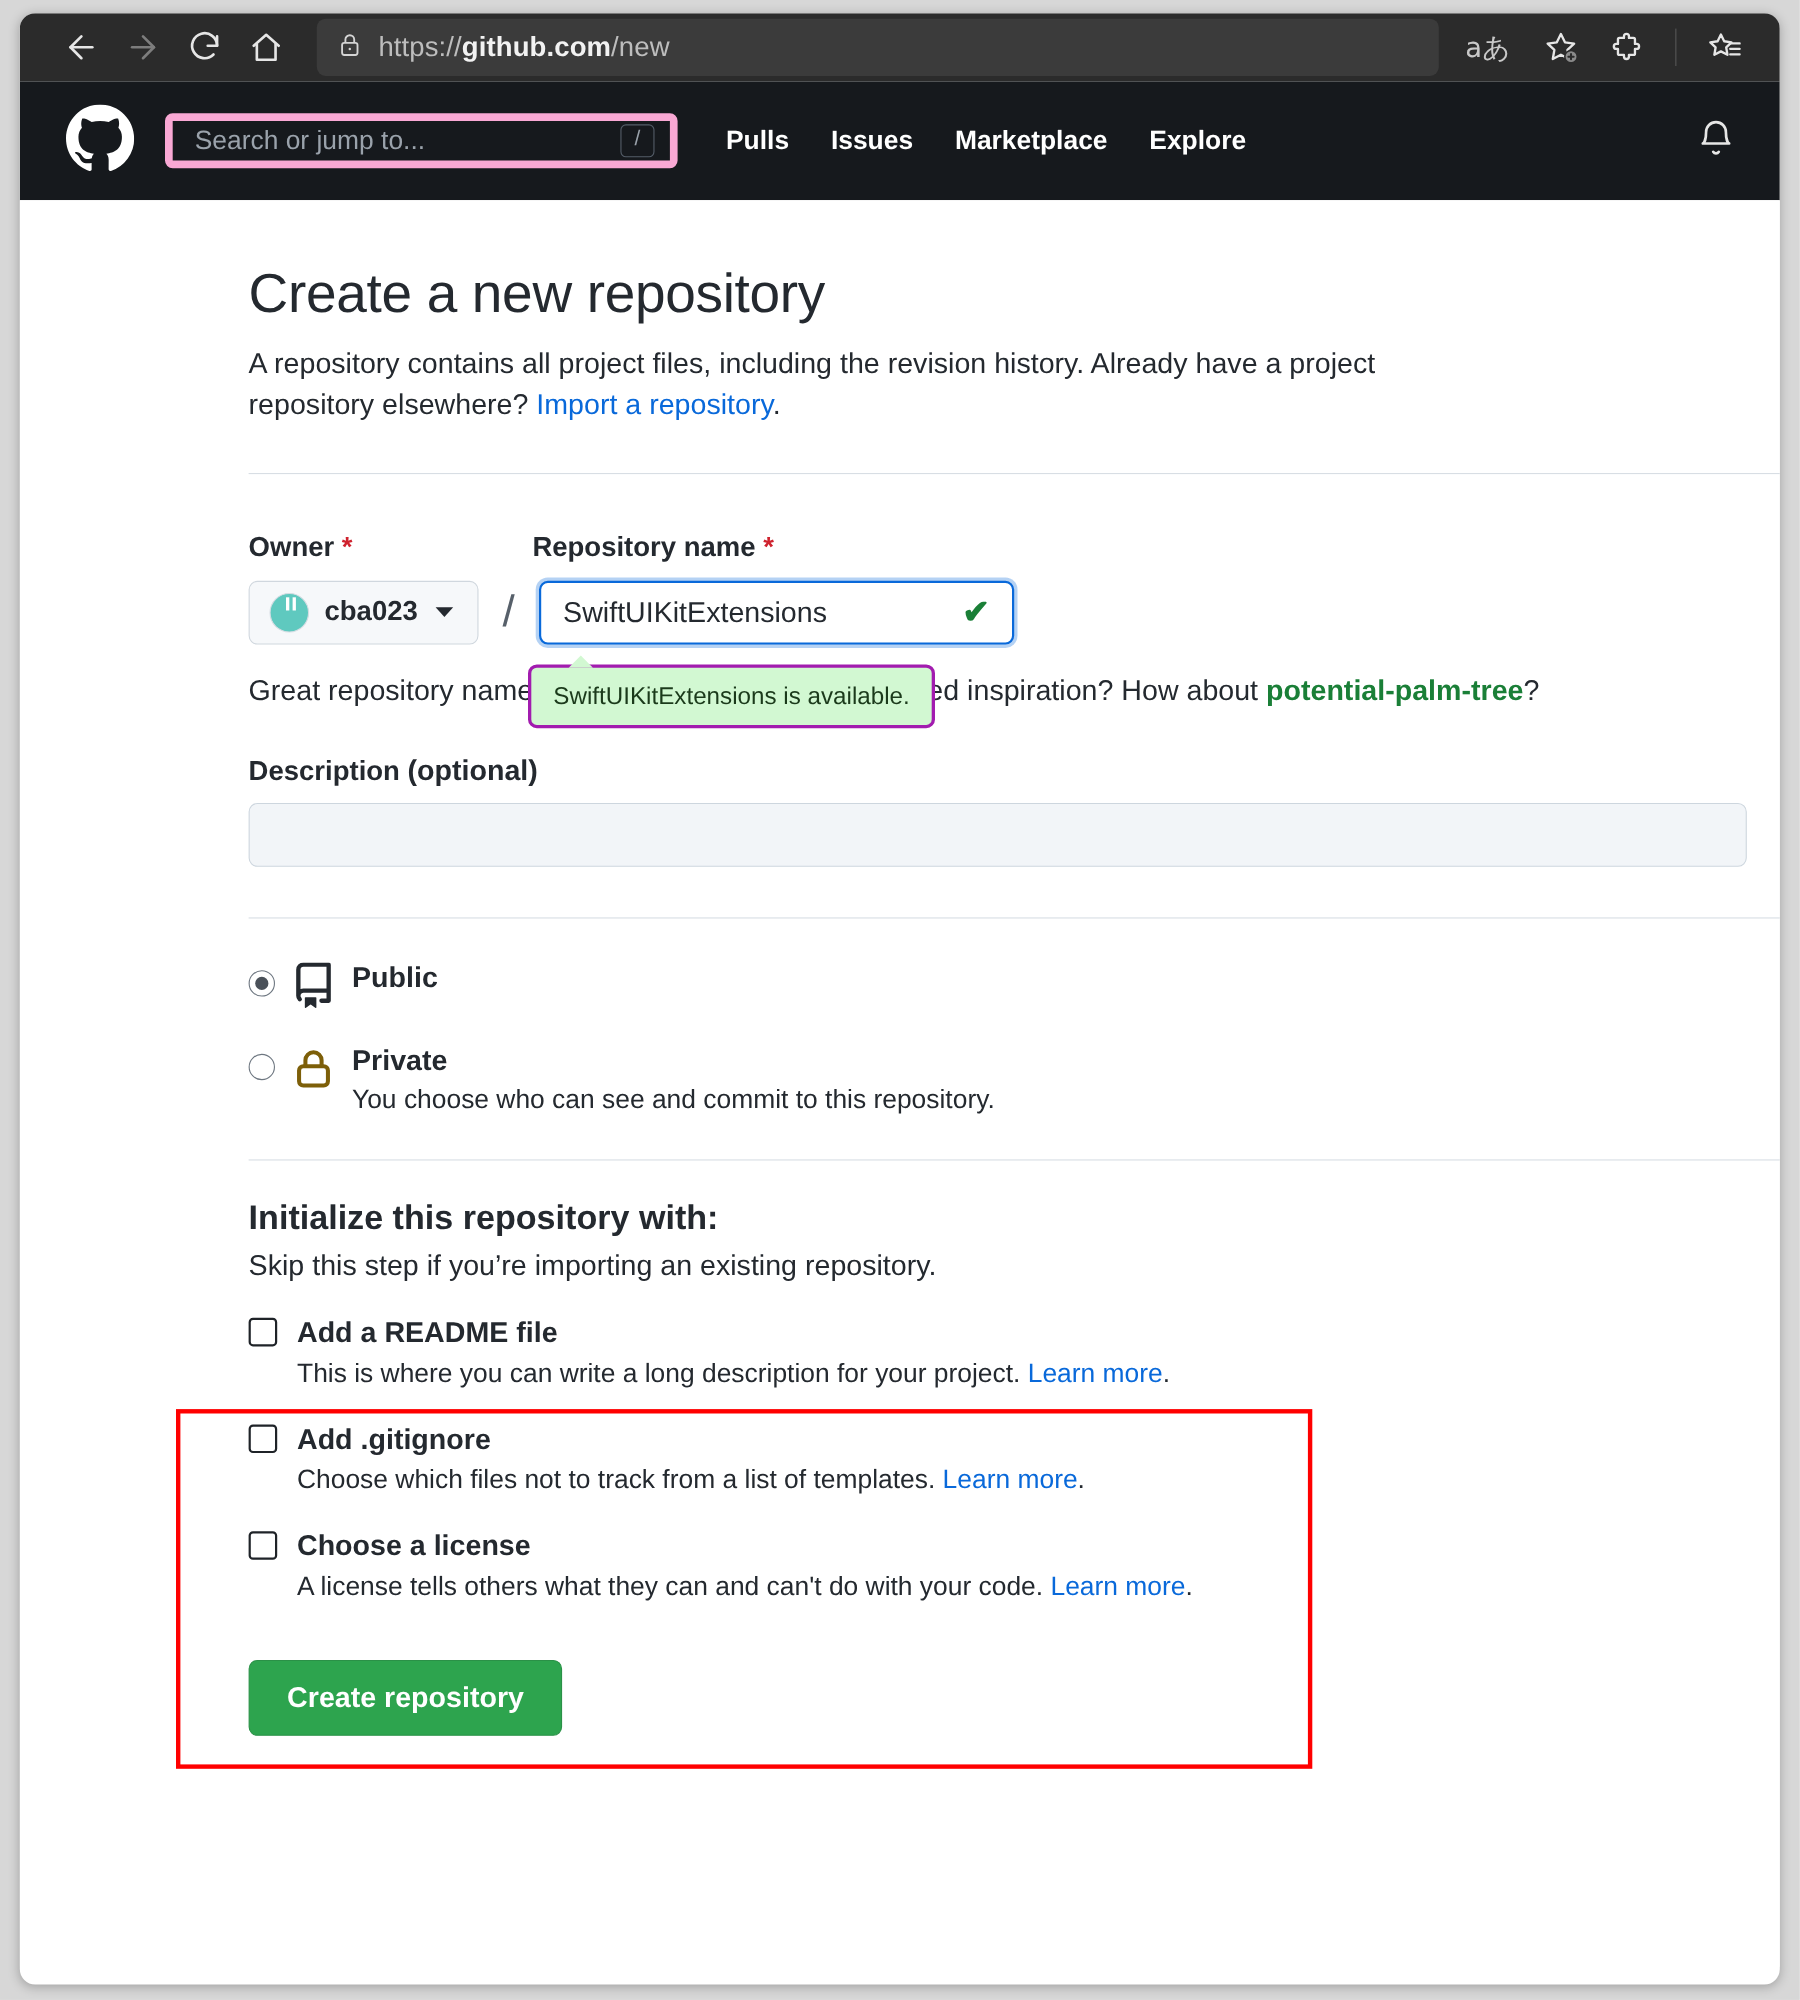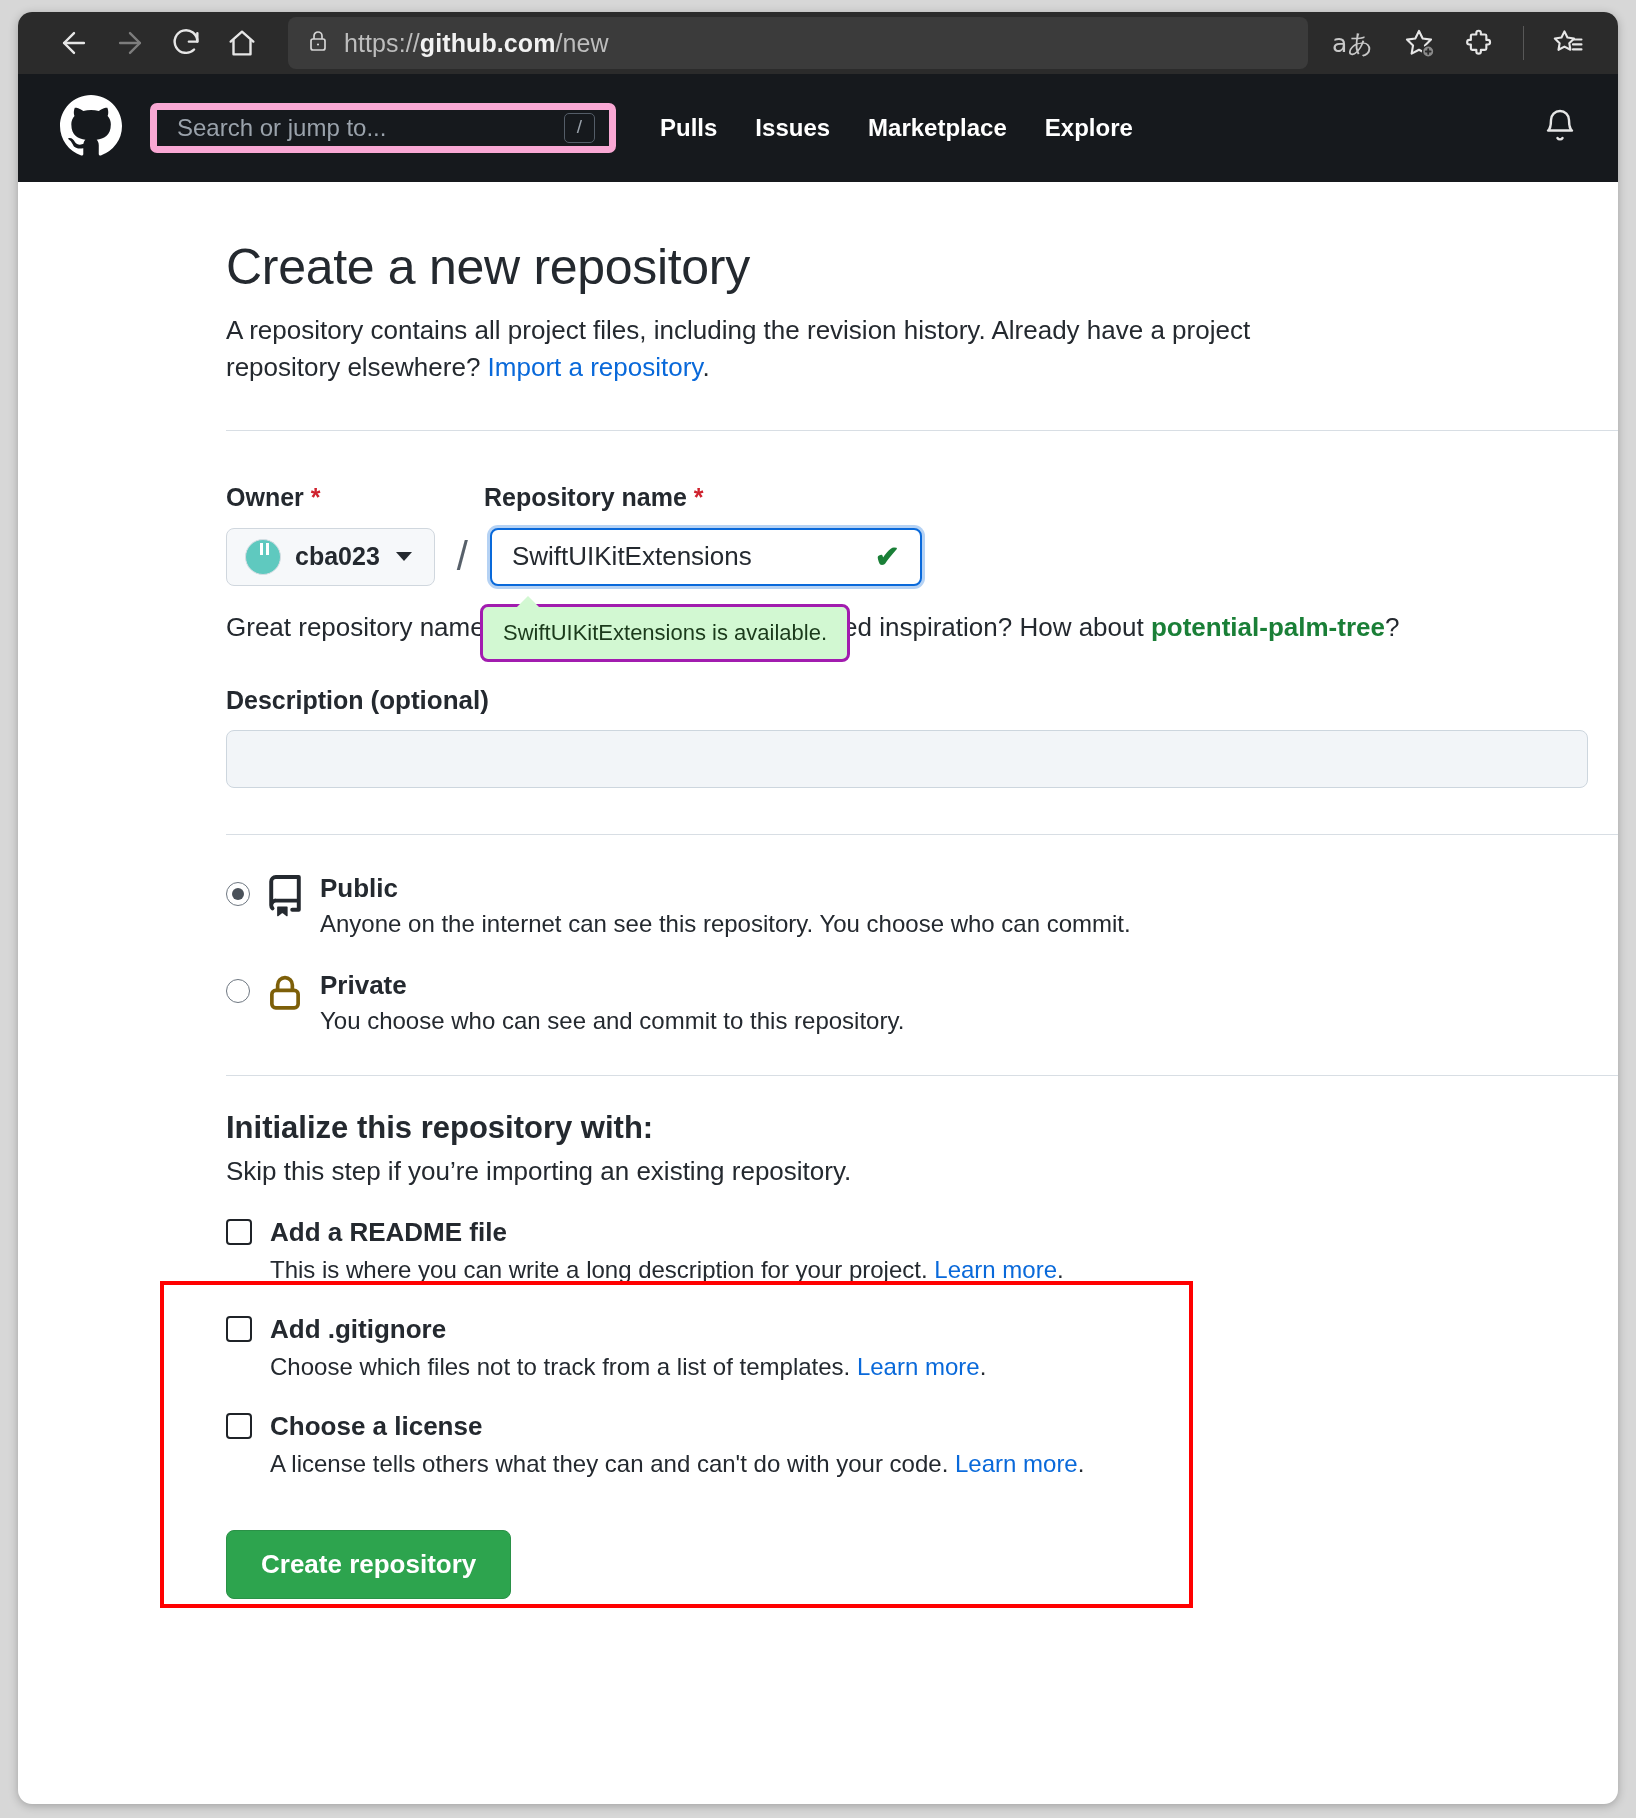--- a/index.html
+++ b/index.html
@@ -455,21 +455,20 @@
 
       <div class="vis-opt">
         <span class="radio sel"></span>
         <span class="vis-icon">
           <svg width="42" height="42" viewBox="0 0 16 16" fill="#24292f">
               <path d="M2 2.5A2.5 2.5 0 0 1 4.5 0h8.75a.75.75 0 0 1 .75.75v12.5a.75.75 0 0 1-.75.75h-2.5a.75.75 0 0 1 0-1.5h1.75v-2h-8a1 1 0 0 0-.714 1.7.75.75 0 1 1-1.072 1.05A2.495 2.495 0 0 1 2 11.5zm10.5-1h-8a1 1 0 0 0-1 1v6.708A2.486 2.486 0 0 1 4.5 9h8zM5 12.25a.25.25 0 0 1 .25-.25h3.5a.25.25 0 0 1 .25.25v3.25a.25.25 0 0 1-.4.2l-1.45-1.087a.25.25 0 0 0-.3 0L5.4 15.7a.25.25 0 0 1-.4-.2z"></path>
             </svg>
         </span>
         <span class="vis-text">
           <div class="vis-title">Public</div>
-          <div class="vis-desc">Anyone on the internet can see this repository. You choose who can commit.</div>
         </span>
       </div>
 
       <div class="vis-opt second">
         <span class="radio"></span>
         <span class="vis-icon">
           <svg width="42" height="42" viewBox="0 0 24 24" fill="none" stroke="#7d5f09" stroke-width="2.1" stroke-linejoin="round">
               <rect x="4.5" y="10.5" width="15" height="10" rx="2.2"></rect>
               <path d="M7.8 10.5V7.4a4.2 4.2 0 0 1 8.4 0v3.1"></path>
             </svg>

